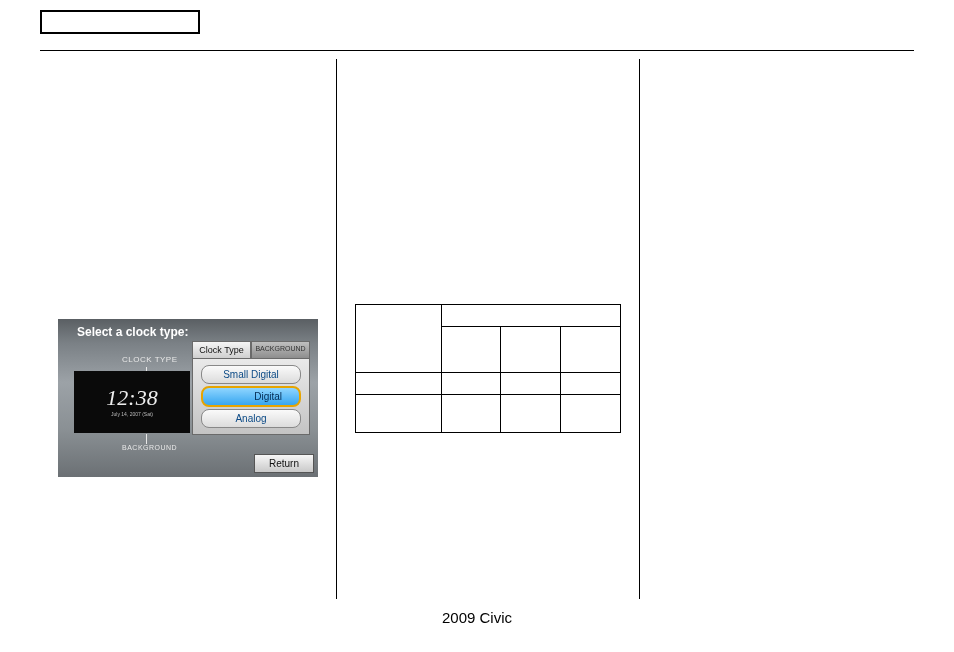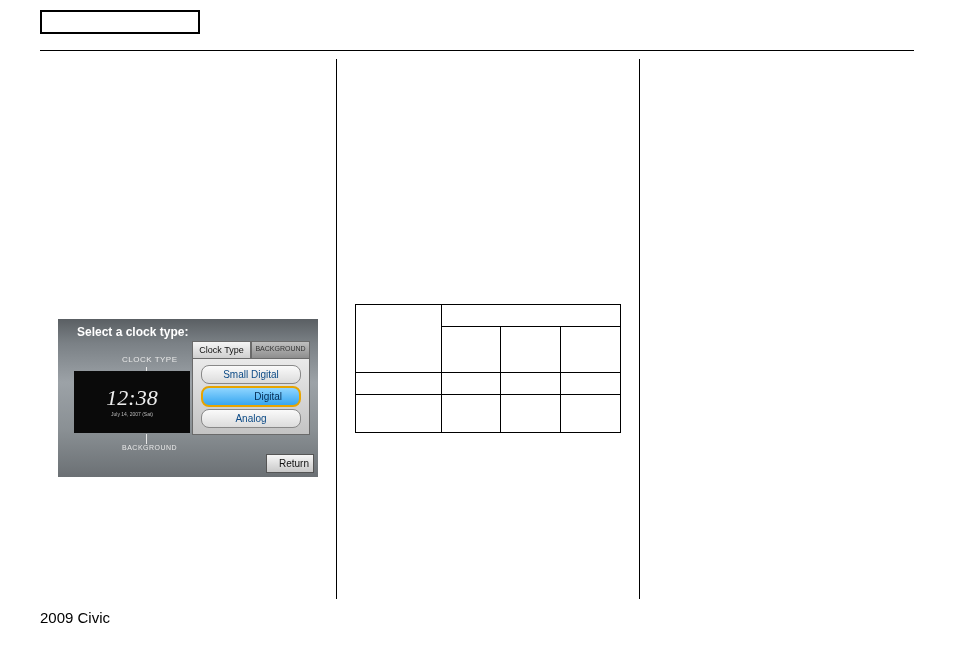--- a/index.html
+++ b/index.html
@@ -148,21 +148,21 @@
   .scr .opt.selected {
     background: linear-gradient(180deg,#8fd5ff,#36a6f0);
     border: 2px solid #e6a400;
     color: #032b53;
     font-weight: 500;
     text-align: right;
   }
   .scr .return {
     position: absolute;
     bottom: 4px; right: 4px;
-    width: 48px;
+    width: 60px;
     font-size: 10px;
     text-align: center;
     padding: 3px 12px;
     background: linear-gradient(180deg,#f6f6f6,#c9c9c9);
     border: 1px solid #555;
     color: #111;
   }
   
   .outline-table {
     margin-top: 245px;
@@ -171,21 +171,21 @@
   }
   .outline-table td {
     border: 1.4px solid #000;
     height: 24px;
   }
   .outline-table .r1 td { height: 22px; }
   .outline-table .r2 td { height: 46px; }
   .outline-table .r3 td { height: 22px; }
   .outline-table .r4 td { height: 38px; }
   .footer {
-    text-align: left;
+    text-align: center;
     font-size: 15px;
     margin-top: 10px;
   }
 </style>
 </head>
 <body>
 
 <div class="top-box"></div>
 <div class="hr"></div>
 

